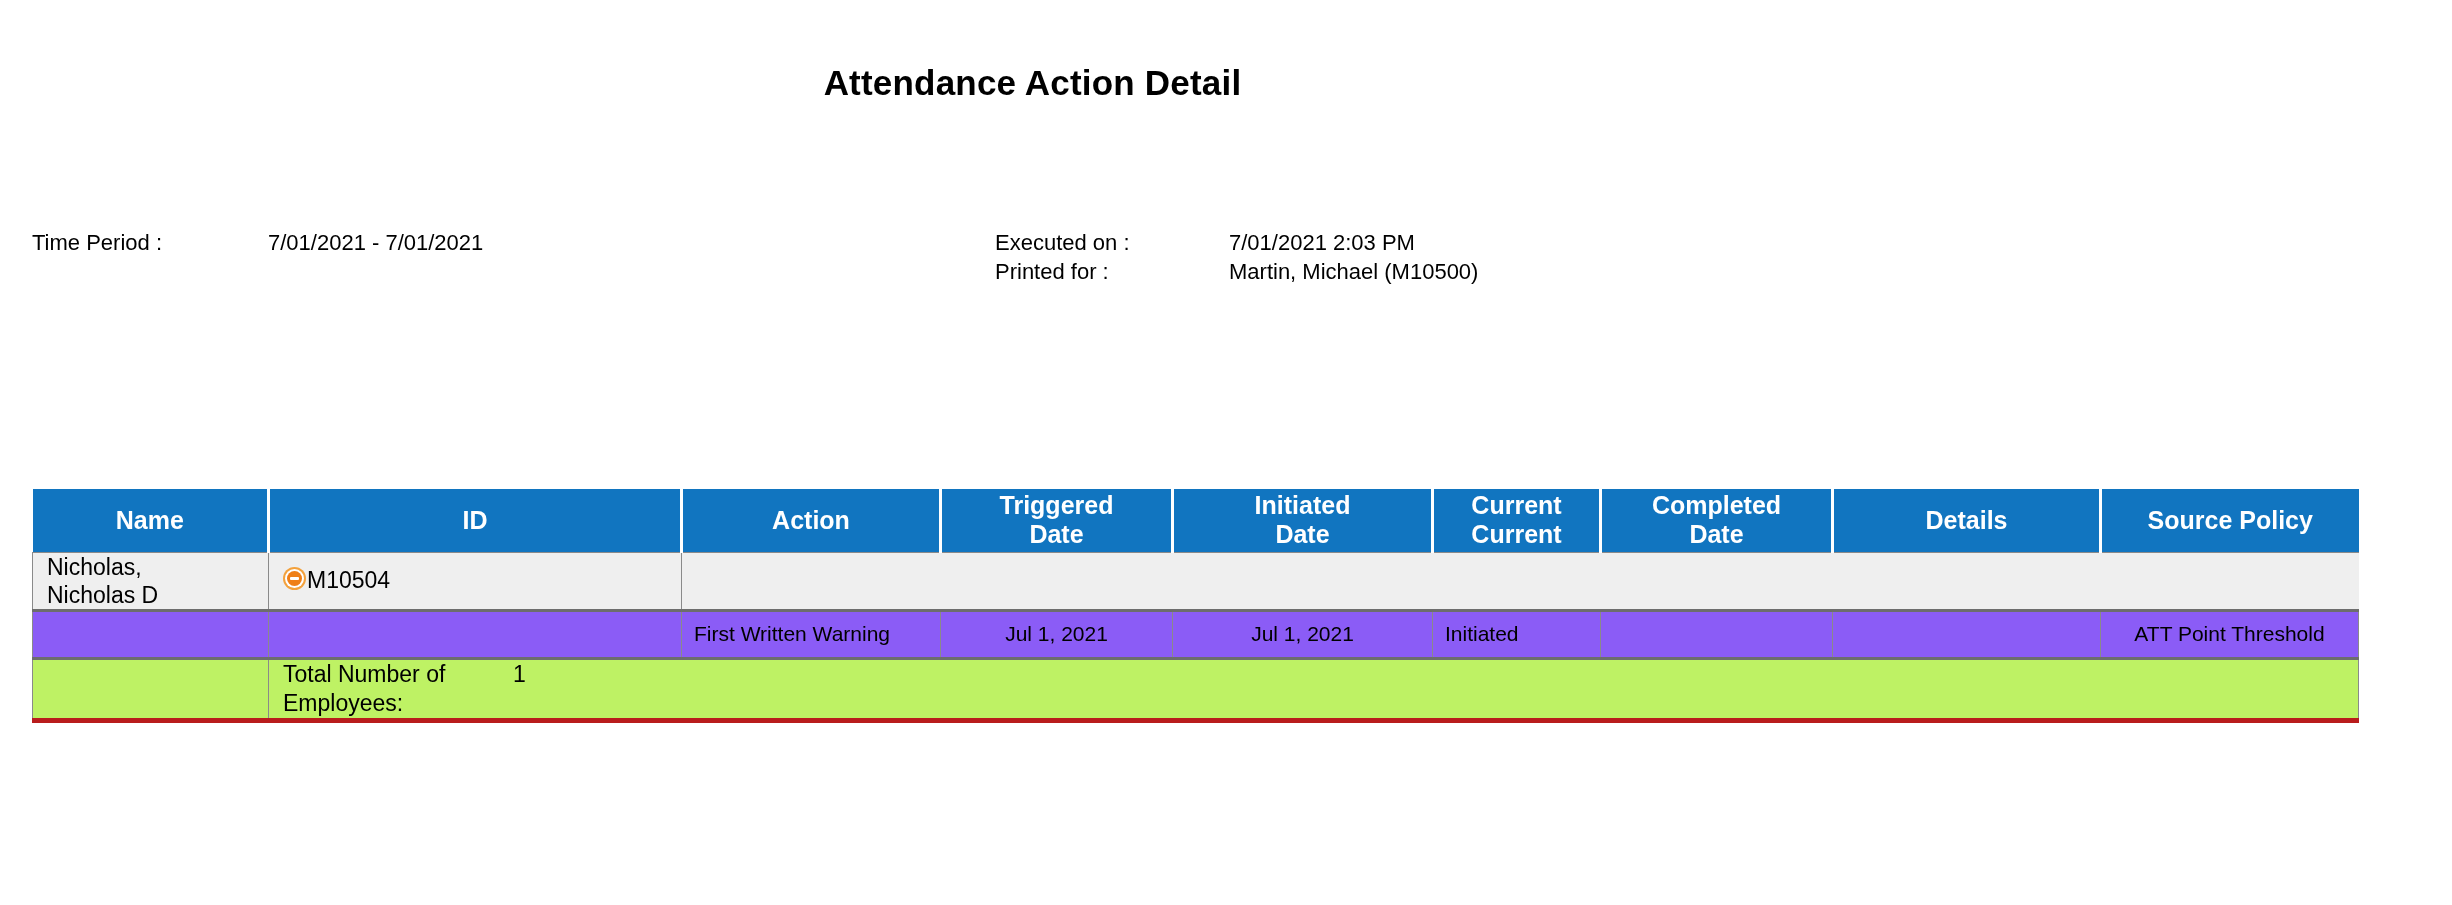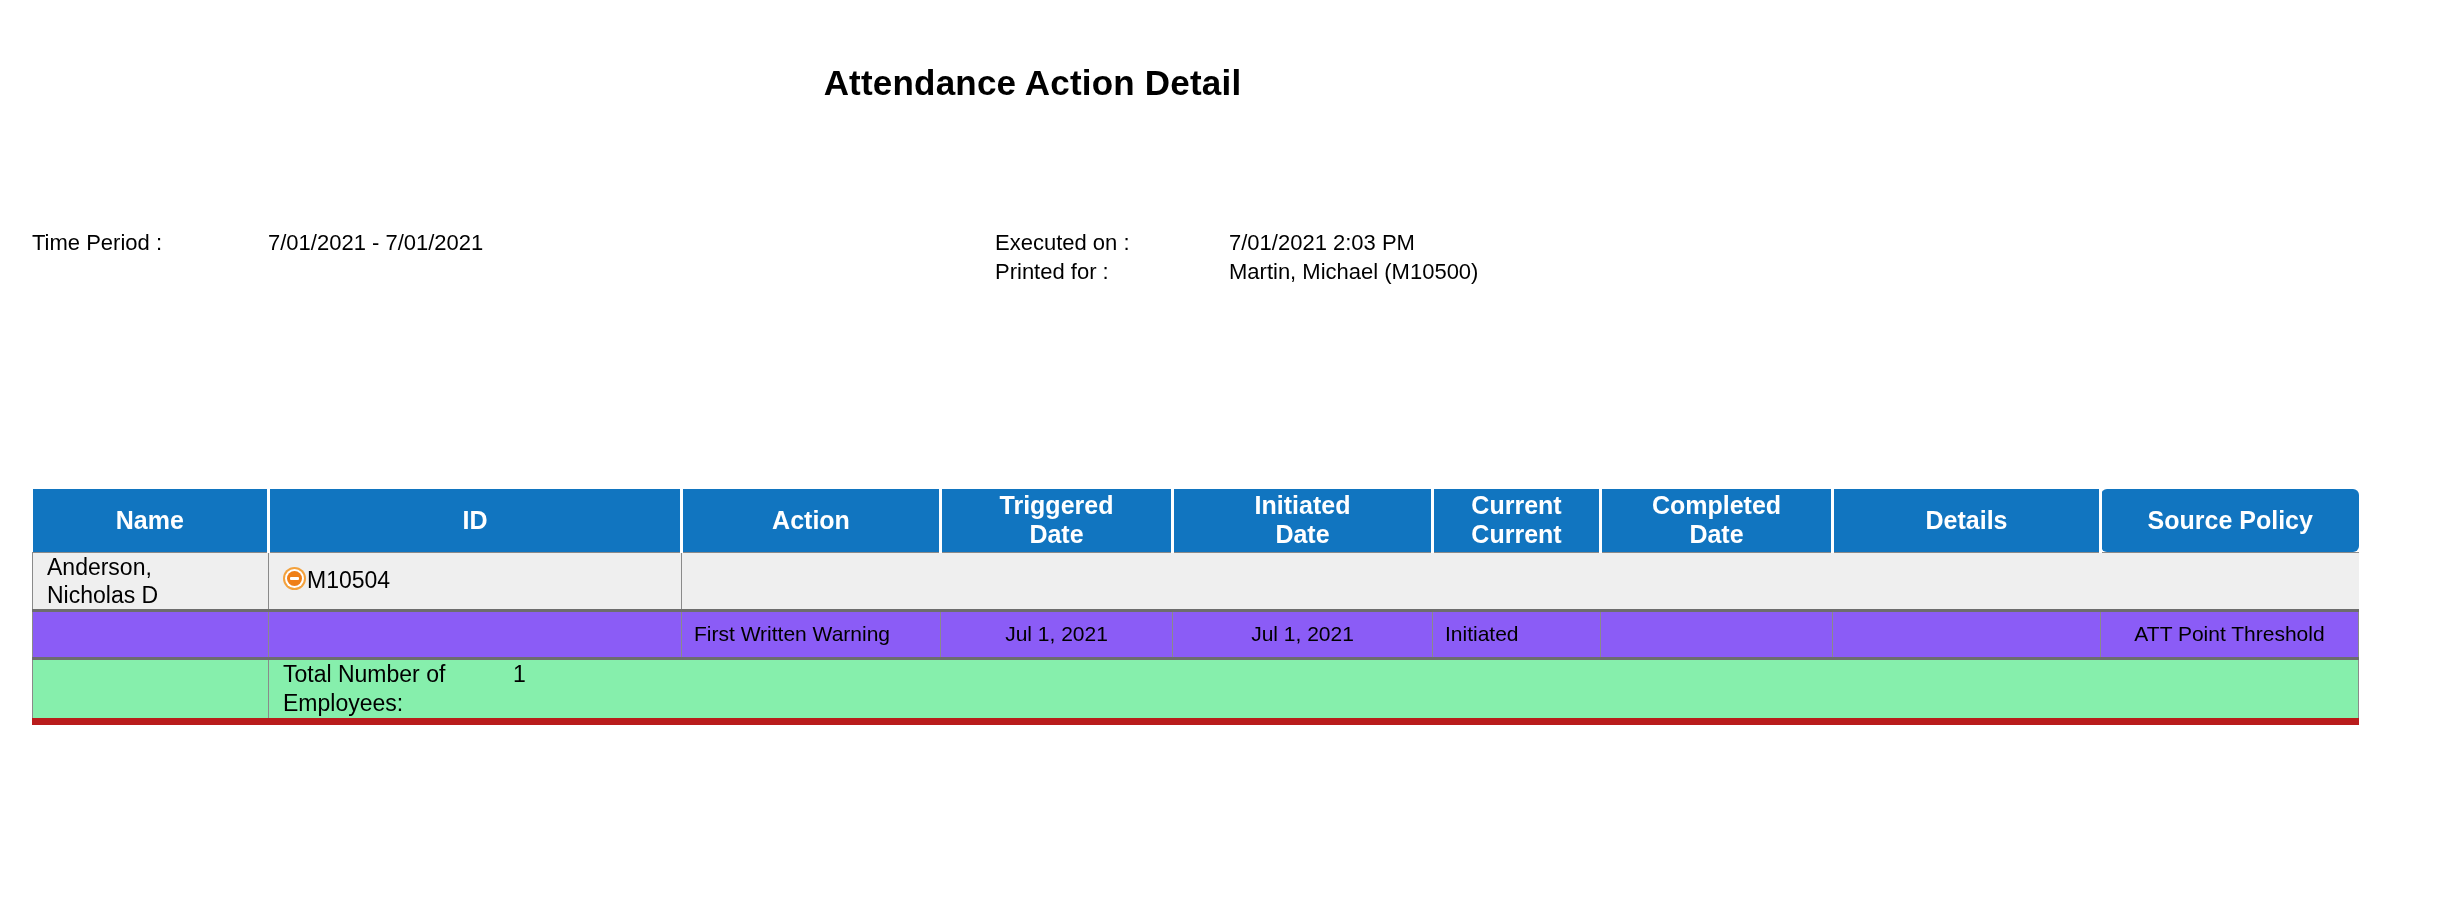--- a/index.html
+++ b/index.html
@@ -88,21 +88,21 @@
     color: #ffffff;
     font-size: 25px;
     font-weight: bold;
     text-align: center;
     height: 63px;
     line-height: 29px;
     border-right: 3px solid #ffffff;
     box-sizing: border-box;
     padding: 0 4px;
   }
-  thead th:last-child { border-right: none; border-radius: 6px; }
+  thead th:last-child { border-right: none; }
 
   
   tr.employee-row td {
     background: #efefef;
     border-top: 1px solid #8a8a8a;
     border-bottom: 3px solid #6d6d6d;
     border-right: 1px solid #8a8a8a;
     height: 56px;
     box-sizing: border-box;
   }
@@ -175,22 +175,22 @@
     font-size: 21px;
     line-height: 24px;
   }
   tr.detail-row td.align-left {
     text-align: left;
     padding: 0 0 0 12px;
   }
 
   
   tr.total-row td {
-    background: #86efac;
-    border-bottom: 7px solid #b91c1c;
+    background: #bef264;
+    border-bottom: 5px solid #b91c1c;
     height: 60px;
     box-sizing: border-box;
   }
   tr.total-row td.total-label-cell {
     border-left: 1px solid #8a8a8a;
     border-right: 1px solid #8a8a8a;
   }
   tr.total-row td.total-body {
     border-right: 1px solid #8a8a8a;
   }
@@ -285,21 +285,21 @@
       <th>
         <span>Source Policy</span>
       </th>
     </tr>
   </thead>
 
   <tbody>
 
     <tr class="employee-row">
       <td class="cell-name">
-        <span>Anderson,</span><br>
+        <span>Nicholas,</span><br>
         <span>Nicholas D</span>
       </td>
       <td class="cell-id">
         <span class="id-wrap">
           <span class="collapse-icon">
             <span class="ring-outer"></span>
             <span class="ring-inner"></span>
             <span class="disc"></span>
             <span class="bar"></span>
           </span>

